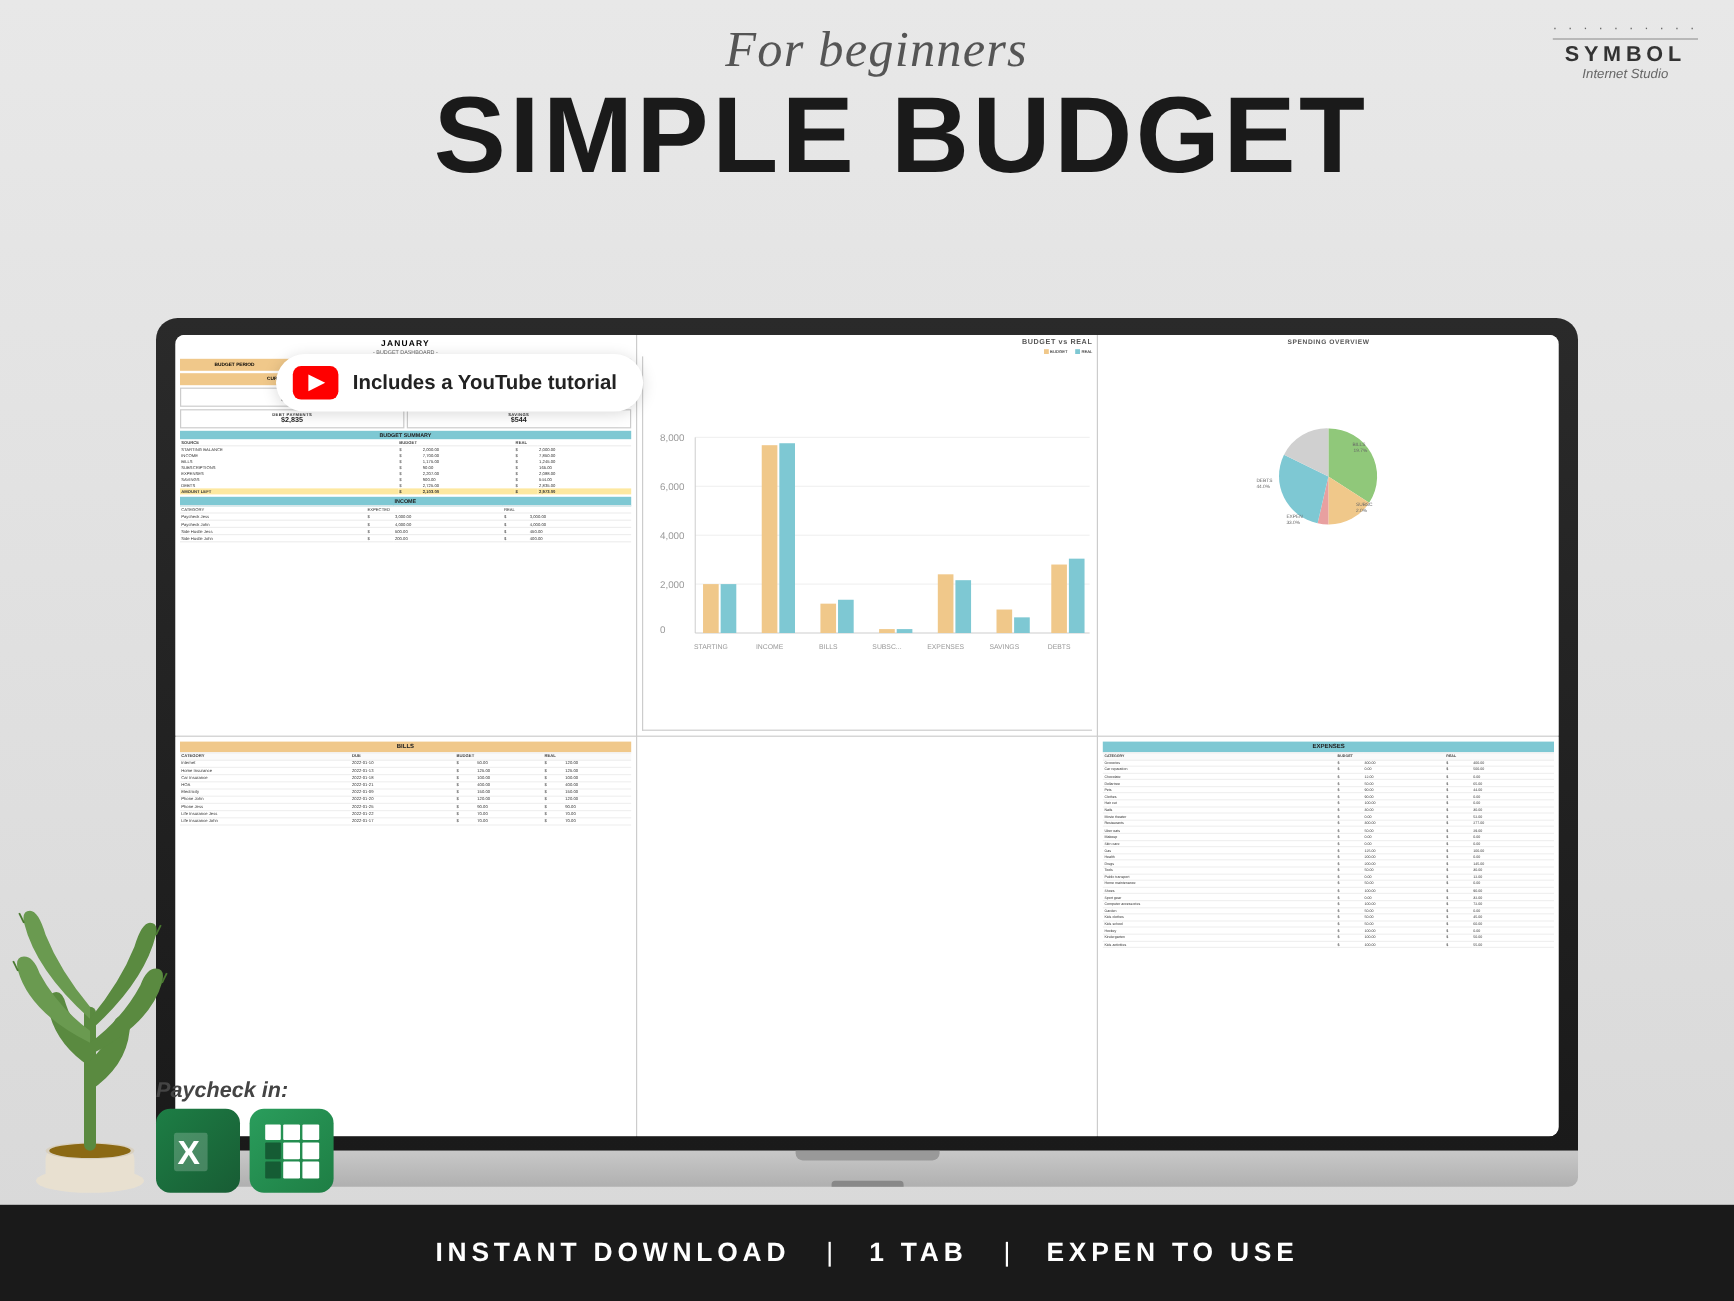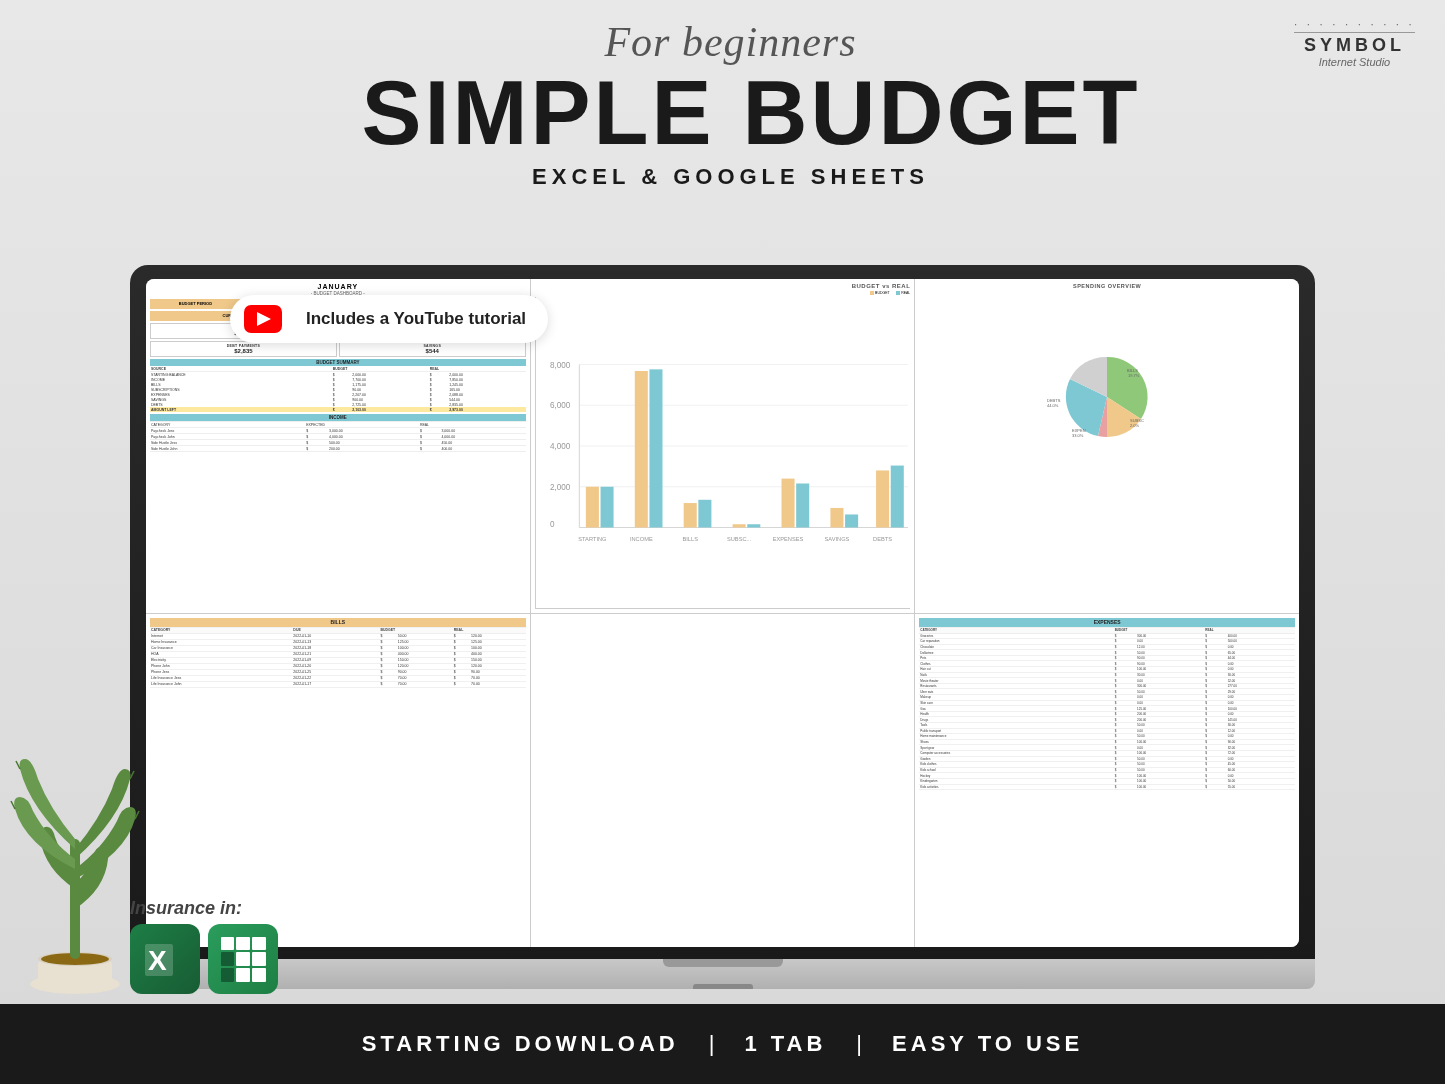--- a/index.html
+++ b/index.html
@@ -86,21 +86,21 @@
     
     .yt-badge {
       position: absolute;
       top: 295px;
       left: 230px;
       background: white;
       border-radius: 30px;
       padding: 10px 22px 10px 14px;
       display: flex;
       align-items: center;
-      gap: 24px;
+      gap: 12px;
       box-shadow: 0 2px 12px rgba(0,0,0,0.15);
       z-index: 20;
     }
     .yt-icon {
       width: 38px;
       height: 28px;
       background: #FF0000;
       border-radius: 7px;
       display: flex;
       align-items: center;
@@ -564,21 +564,20 @@
 <div class="brand-logo">
   <div class="brand-dots">· · · · · · · · · ·</div>
   <div class="brand-line"></div>
   <div class="brand-name">SYMBOL</div>
   <div class="brand-subtitle">Internet Studio</div>
 </div>
 
 <div class="top-section">
   <div class="for-beginners">For beginners</div>
   <div class="simple-budget">SIMPLE BUDGET</div>
-  <div class="excel-sheets">EXCEL &amp; GOOGLE SHEETS</div>
 </div>
 
 <div class="yt-badge">
   <div class="yt-icon">
     <div class="yt-play"></div>
   </div>
   <span class="yt-text">Includes a YouTube tutorial</span>
 </div>
 
 <div class="laptop-wrapper">
@@ -1147,21 +1146,21 @@
   <path d="M75 180 Q25 155 15 120 Q12 108 20 108 Q28 108 33 122 Q48 150 75 170" fill="#6a9a50"></path>
   <path d="M75 190 Q125 165 135 130 Q138 118 130 118 Q122 118 117 132 Q102 160 75 180" fill="#5a8a40"></path>
 
   <line x1="20" y1="80" x2="16" y2="72" stroke="#4a7a30" stroke-width="1.5"></line>
   <line x1="130" y1="90" x2="134" y2="82" stroke="#4a7a30" stroke-width="1.5"></line>
   <line x1="15" y1="120" x2="11" y2="112" stroke="#4a7a30" stroke-width="1.5"></line>
   <line x1="135" y1="130" x2="139" y2="122" stroke="#4a7a30" stroke-width="1.5"></line>
 </svg>
 
 <div class="available-section">
-  <div class="available-label">Insurance in:</div>
+  <div class="available-label">Paycheck in:</div>
   <div class="app-icons">
 
     <div class="excel-icon">
       <svg width="50" height="50" viewBox="0 0 50 50">
         <rect x="5" y="10" width="28" height="32" rx="2" fill="#ffffff" opacity="0.2"></rect>
         <text x="8" y="36" font-size="28" font-weight="900" fill="white">X</text>
       </svg>
     </div>
 
     <div class="sheets-icon">
@@ -1174,18 +1173,18 @@
         <div class="sheets-cell"></div>
         <div class="sheets-cell dark"></div>
         <div class="sheets-cell"></div>
         <div class="sheets-cell"></div>
       </div>
     </div>
   </div>
 </div>
 
 <div class="bottom-bar">
-  <span class="bottom-text">STARTING DOWNLOAD</span>
+  <span class="bottom-text">INSTANT DOWNLOAD</span>
   <span class="bottom-separator">|</span>
   <span class="bottom-text">1 TAB</span>
   <span class="bottom-separator">|</span>
-  <span class="bottom-text">EASY TO USE</span>
+  <span class="bottom-text">EXPEN TO USE</span>
 </div>
 
 </body></html>

